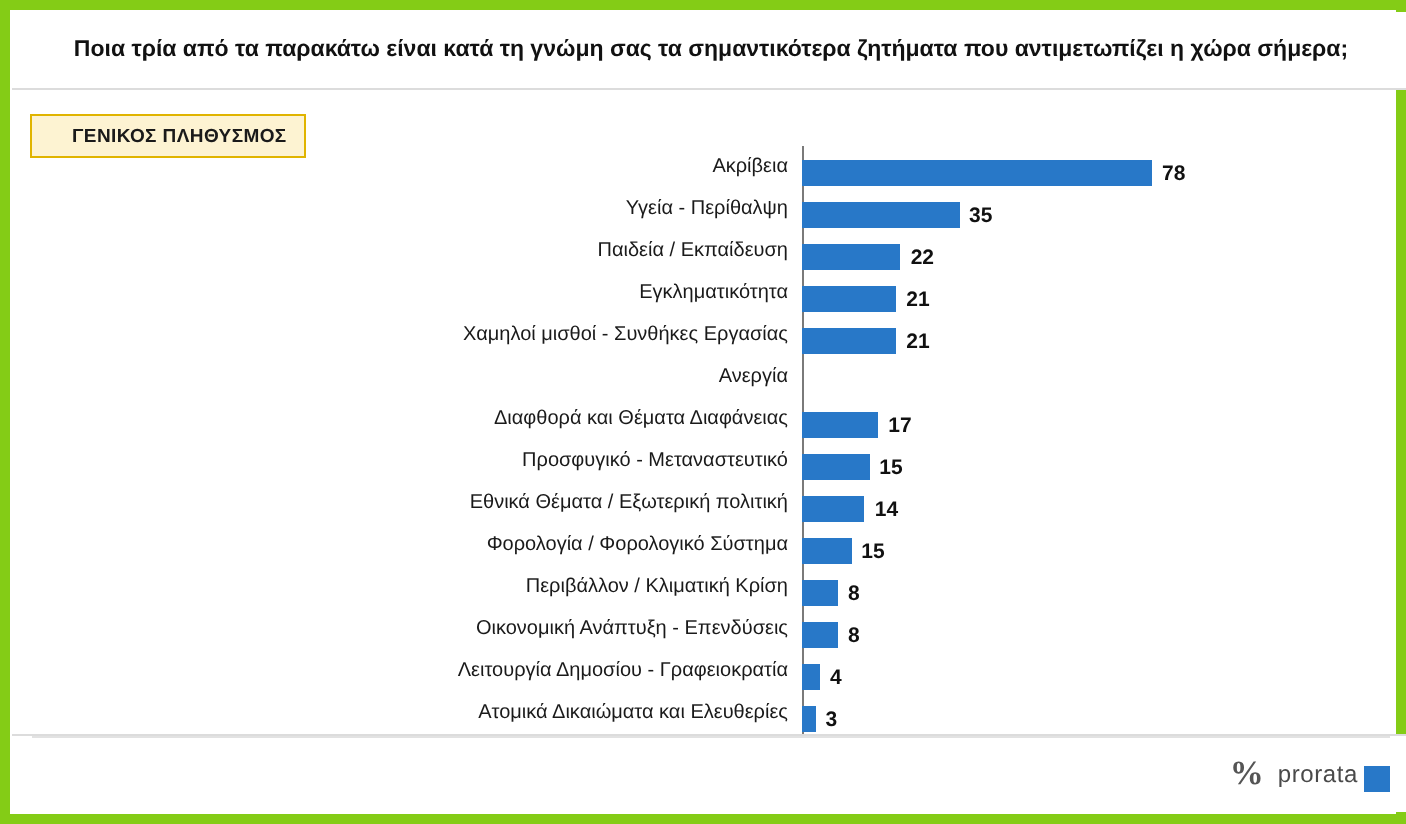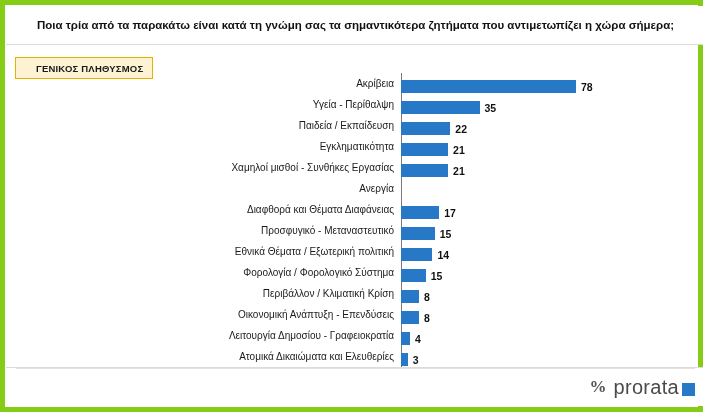--- a/index.html
+++ b/index.html
@@ -122,21 +122,21 @@
     height: 24px;
   }
   .percent-mark {
     font-size: 17px;
     font-weight: bold;
     color: #555555;
     margin-right: 7px;
     font-family: "Liberation Serif", serif;
   }
   .brand-text {
-    font-size: 20px;
+    font-size: 12px;
     color: #4a4a4a;
     letter-spacing: 0.3px;
     text-align: right;
   }
   .brand-block {
     display: inline-block;
     width: 13px;
     height: 13px;
     background: #2878c8;
     margin-left: 3px;

